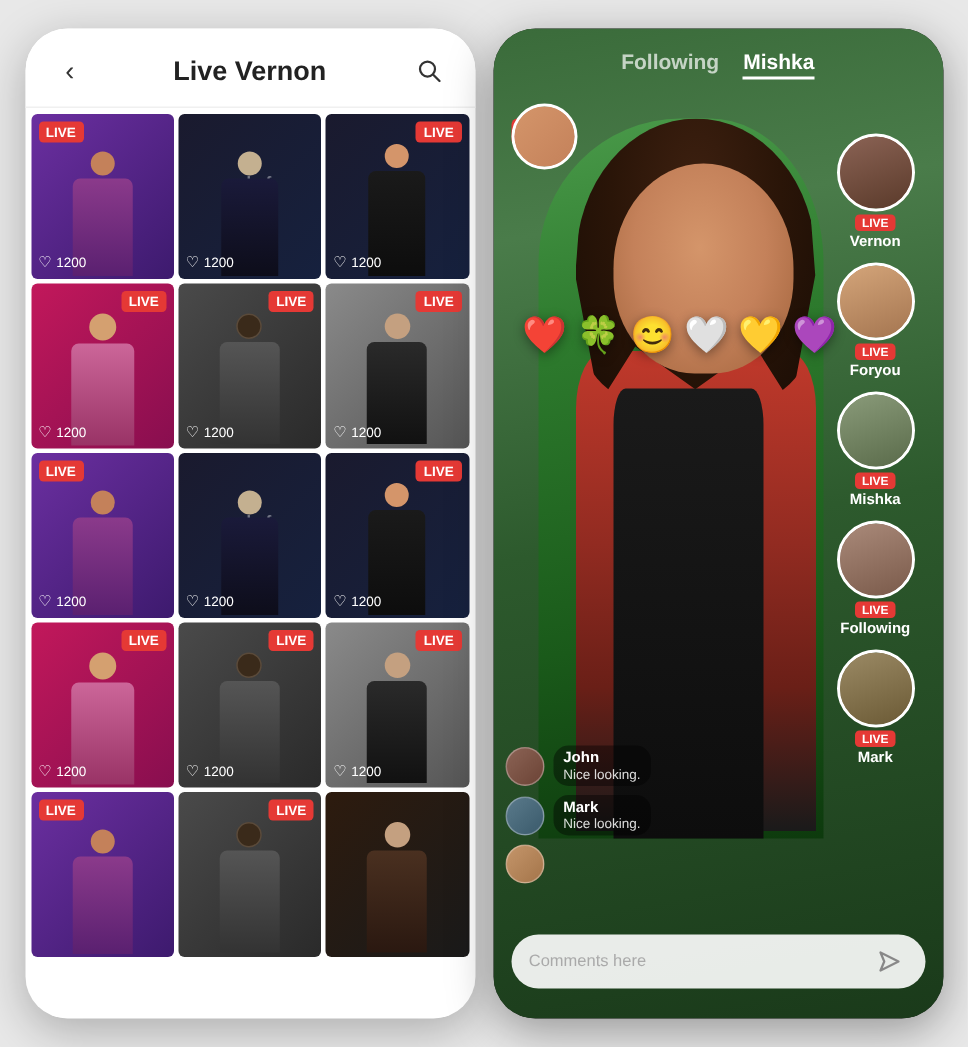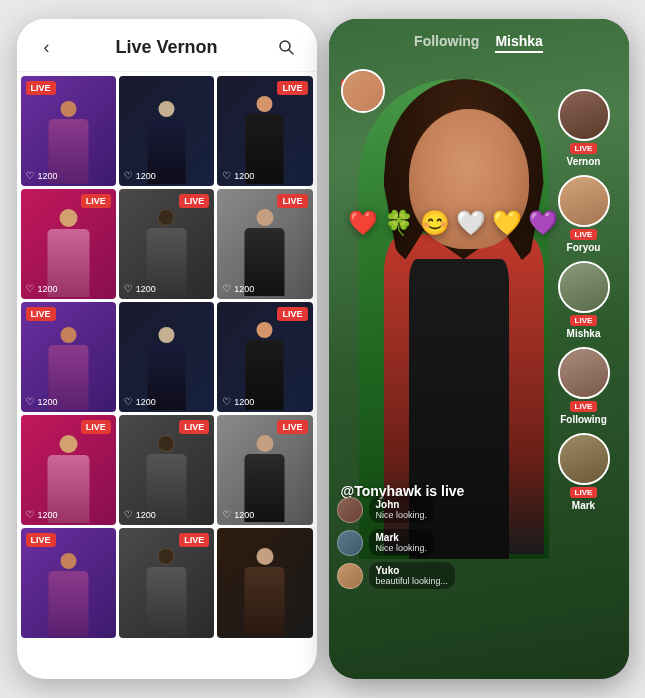--- a/index.html
+++ b/index.html
@@ -646,41 +646,44 @@
 
       <div class="live-user-item">
         <div class="live-user-avatar" style="background:linear-gradient(135deg,#8B7A55,#6b5a35);">
           <div style="width:100%;height:100%;border-radius:50%;background:linear-gradient(160deg,#9b8a65 0%,#6b5a35 100%);"></div>
         </div>
         <div class="live-badge-small">Live</div>
         <div class="live-username">Mark</div>
       </div>
     </div>
 
-    <div class="live-username-main">@Tonyhawk is live</div>
 
     <div class="comments-area">
       <div class="comment-item">
         <div class="comment-avatar" style="background:linear-gradient(135deg,#8B6355,#6B4335);"></div>
         <div class="comment-bubble">
           <div class="comment-name">John</div>
           <div class="comment-text">Nice looking.</div>
         </div>
       </div>
       <div class="comment-item">
         <div class="comment-avatar" style="background:linear-gradient(135deg,#5A7A8B,#3a5a6b);"></div>
         <div class="comment-bubble">
           <div class="comment-name">Mark</div>
           <div class="comment-text">Nice looking.</div>
         </div>
       </div>
       <div class="comment-item">
         <div class="comment-avatar" style="background:linear-gradient(135deg,#C4956A,#A4754A);"></div>
-        <div class="comment-bubble">
-          <div class="comment-name">Yuko</div>
-          <div class="comment-text">beautiful looking...</div>
-        </div>
-      </div>
-    </div>
-
+      </div>
+    </div>
+
+    <div class="comment-input-bar">
+      <span class="comment-input-placeholder">Comments here</span>
+      <div class="send-btn">
+        <svg width="16" height="16" viewBox="0 0 16 16">
+          <path d="M14 8L2 2l2.5 6L2 14z" fill="none" stroke="#888" stroke-width="1.5" stroke-linejoin="round"></path>
+        </svg>
+      </div>
+    </div>
 
   </div>
 </div>
 
 </body></html>

